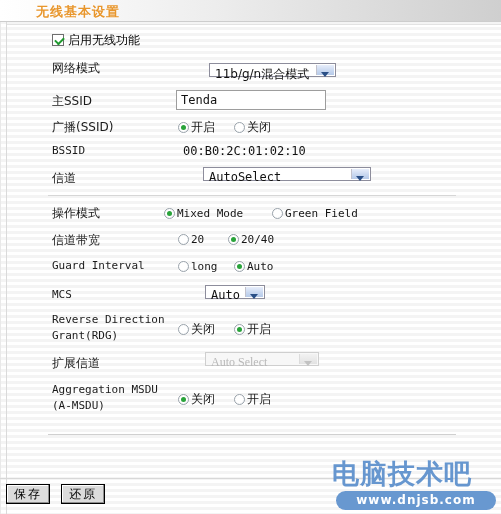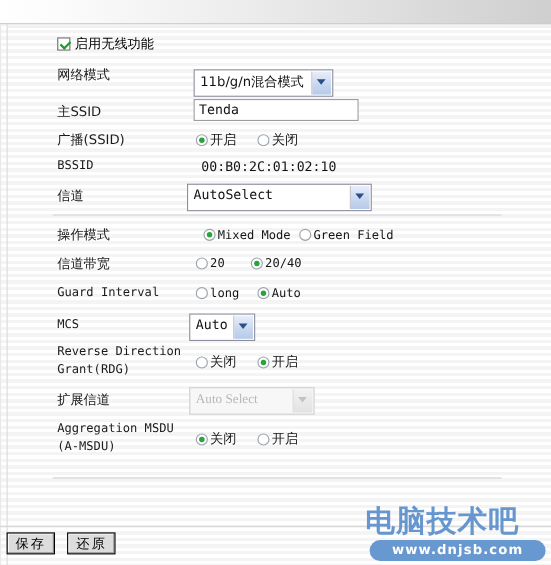--- a/index.html
+++ b/index.html
@@ -62,23 +62,23 @@
   .cblabel{position:absolute;left:68px;top:6px;font-family:Liberation Sans, sans-serif;font-size:12px;}
 
   
   .inp{
     position:absolute;box-sizing:border-box;
     background:#ffffff;border:1px solid #9d9d9d;
     font-family:"DejaVu Sans Mono", monospace;font-size:12px;color:#111;
     padding:2px 4px;height:20px;line-height:14px;
   }
   .sel{
-    position:absolute;box-sizing:border-box;height:25px;
+    position:absolute;box-sizing:border-box;height:14px;
     background:#ffffff;border:1px solid #8d8d9c;
-    font-family:"DejaVu Sans Mono", monospace;font-size:12px;color:#111;
+    font-family:"DejaVu Sans Mono", monospace;font-size:12px;color:#111;margin-left:33px;
   }
   .sel .txt{position:absolute;left:5px;top:2px;white-space:nowrap;
     font-family:"DejaVu Sans", sans-serif;font-size:12px;}
   .sel .txt.mono{font-family:"DejaVu Sans Mono", monospace;}
   .sel .arrow{
     position:absolute;right:1px;top:1px;bottom:1px;width:17px;
     background:linear-gradient(to bottom,#e8eefb 0%,#c9d8f0 55%,#b6cae9 100%);
     border-left:1px solid #c2c2cc;
   }
   .sel .arrow:after{
@@ -141,20 +141,21 @@
     font-family:"DejaVu Sans", sans-serif;font-size:12px;font-weight:bold;color:#ffffff;
     letter-spacing:1px;line-height:17px;
   }
 </style>
 </head>
 <body>
 
 <div id="page">
 
   <div id="titlebar">
+    <div class="ttl">无线基本设置</div>
     <div class="hdr-underline"></div>
   </div>
   <div id="spine2"></div>
   <div id="spine"></div>
   <div id="topinner"></div>
 
   <div id="form">
 
     <div class="row cbrow" style="height:34px">
       <div class="cbox"></div>
@@ -196,21 +197,21 @@
         <span class="arrow"></span>
       </div>
     </div>
 
     <div style="position:relative;height:8px">
       <div class="sep" style="top:2px"></div>
     </div>
 
     <div class="row" style="height:26px">
       <div class="lbl" style="top:4px">操作模式</div>
-      <span class="radio" style="left:185px;top:5px">
+      <span class="radio" style="left:164px;top:5px">
         <span class="rdot on"></span><span class="rlab en">Mixed Mode</span>
       </span>
       <span class="radio" style="left:272px;top:5px">
         <span class="rdot"></span><span class="rlab en">Green Field</span>
       </span>
     </div>
 
     <div class="row" style="height:27px">
       <div class="lbl" style="top:5px">信道带宽</div>
       <span class="radio" style="left:178px;top:5px">

